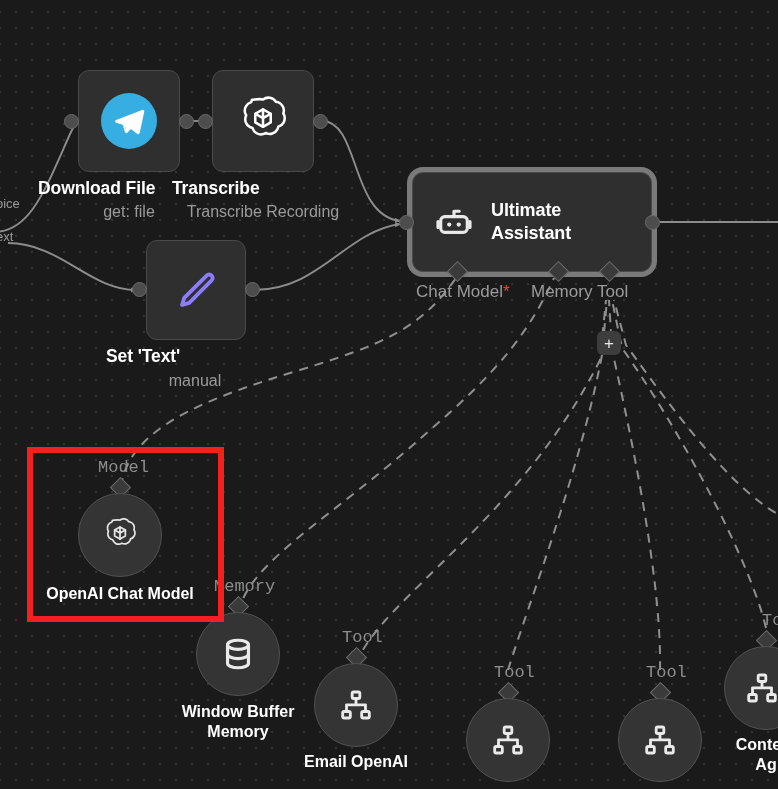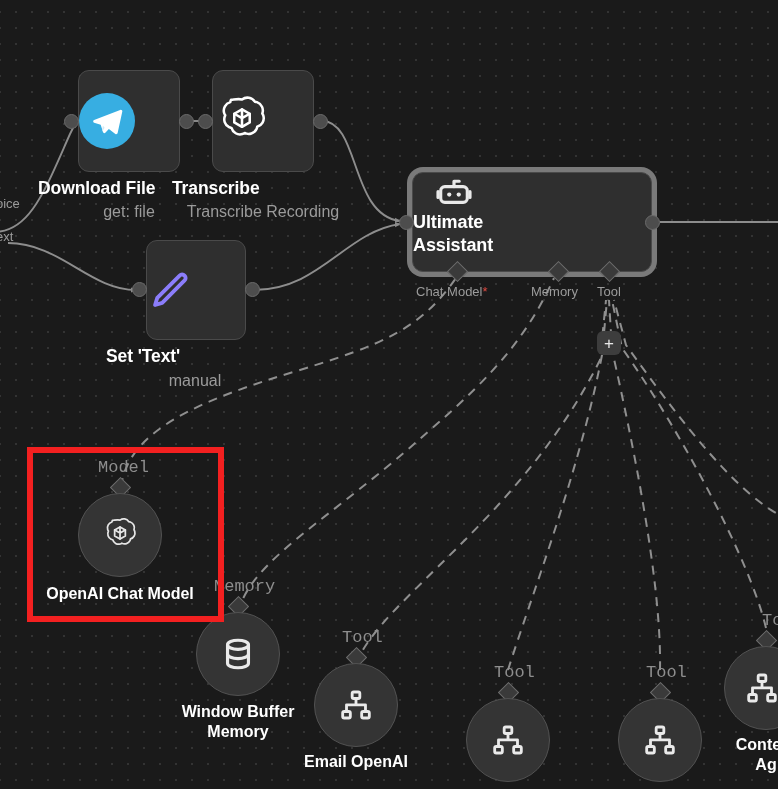--- a/index.html
+++ b/index.html
@@ -38,22 +38,22 @@
     position: absolute;
     box-sizing: border-box;
   }
   .sq-body {
     position: absolute;
     box-sizing: border-box;
     background: #2f2f2f;
     border: 1px solid #4a4a4a;
     border-radius: 11px;
     display: flex;
+    align-items: center;
     justify-content: center;
-    flex-direction: column;
   }
   .sq-body.selected {
     border: 1px solid #4a4a4a;
     box-shadow: 0 0 0 5px #7a7a7a;
   }
   .node-title {
     position: absolute;
     text-align: left;
     color: #ffffff;
     font-size: 17.5px;
@@ -112,21 +112,21 @@
     background: #3a3a3a;
     border: 1px solid #6d6d6d;
     box-sizing: border-box;
     transform: rotate(45deg);
   }
 
   
   .port-label {
     position: absolute;
     color: #9b9b9b;
-    font-size: 13px;
+    font-size: 17px;
     line-height: 16px;
     white-space: pre;
   }
   .port-label .req {
     color: #e04a42;
   }
 
   
   .mini-label {
     position: absolute;

